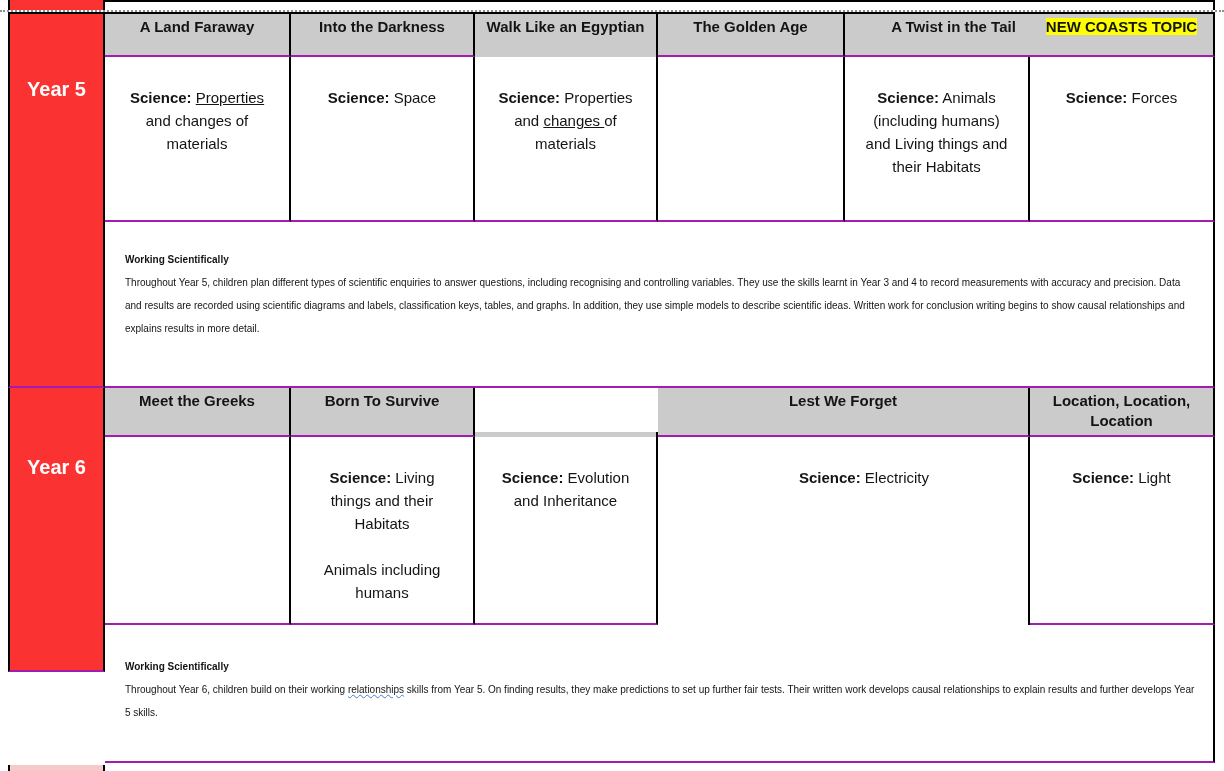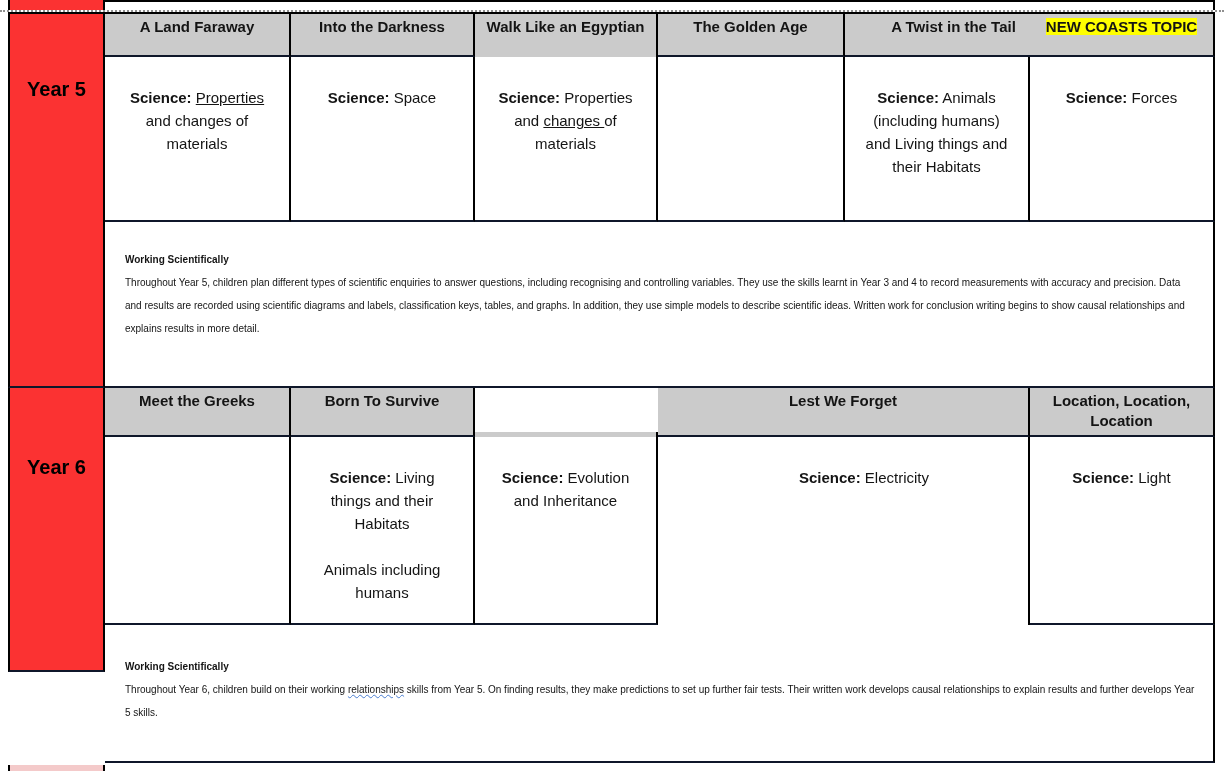--- a/index.html
+++ b/index.html
@@ -2,38 +2,38 @@
 <html><head>
 <meta charset="utf-8">
 <style>
   html,body{margin:0;padding:0;background:#fff;}
   #page{
     position:relative;width:1224px;height:771px;background:#ffffff;overflow:hidden;
     font-family:"Liberation Sans",sans-serif;color:#141414;
   }
   .cell{
     position:absolute;box-sizing:border-box;background:#fff;
-    border-right:2px solid #000;border-bottom:2px solid #0f172a;
+    border-right:2px solid #000;border-bottom:2px solid #a21caf;
     font-size:15px;line-height:23px;text-align:center;
   }
   .bt{border-top:2px solid #000;}
   .bl{border-left:2px solid #000;}
   .hdr{
     background:#cbcbcb;font-weight:bold;line-height:20px;
     padding:3px 6px 0 6px;overflow:hidden;
   }
   .sci{padding:29px 6px 0 6px;}
   .ws{
     text-align:left;font-size:10px;line-height:23px;
     padding:26px 14px 0 20px;
   }
   .ws.y6{padding-top:30px;}
   .ws-title{font-weight:bold;}
   .redcell{
-    background:#fb3232;color:#000000;font-weight:bold;font-size:20px;
+    background:#fb3232;color:#ffffff;font-weight:bold;font-size:20px;
     text-align:center;padding-top:64px;
   }
   .redcell.y6{padding-top:68px;}
   .sliver-red{
     position:absolute;box-sizing:border-box;background:#fb3232;
     border-left:2px solid #000;border-right:2px solid #000;
   }
   .sliver-white{
     position:absolute;box-sizing:border-box;background:#fff;
     border-top:2px solid #000;border-right:2px solid #000;

